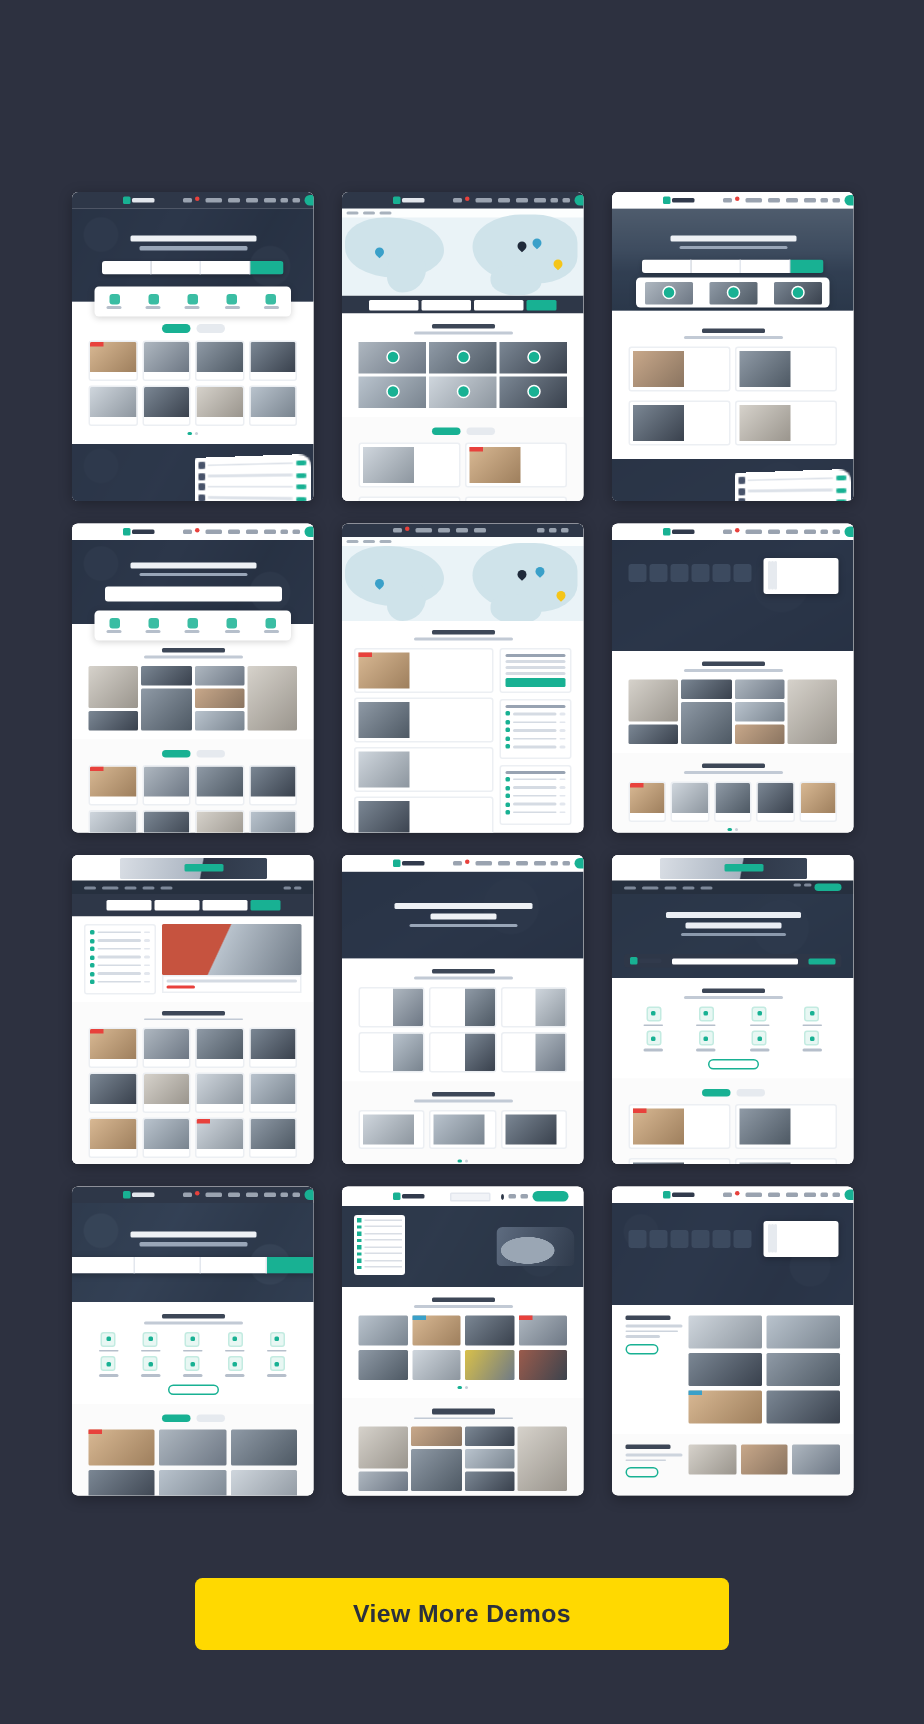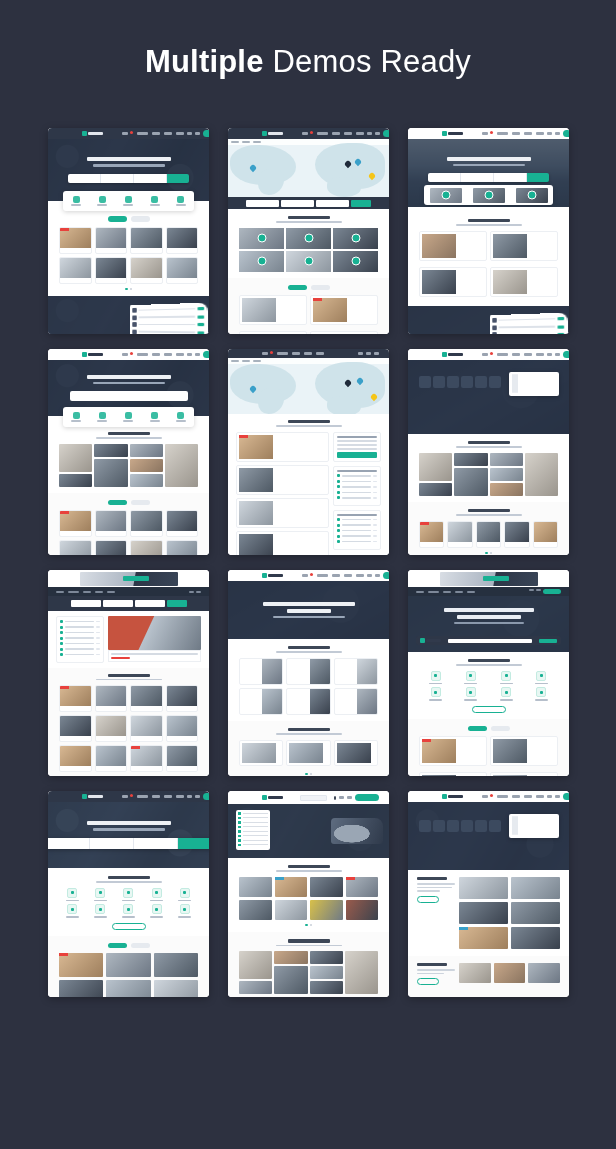--- a/index.html
+++ b/index.html
@@ -303,23 +303,20 @@
     color: #2b303d; font-size: 16.5px; font-weight: 700;
     letter-spacing: 0.3px; cursor: pointer;
     font-family: "Liberation Sans", sans-serif;
   }
 </style>
 </head>
 <body>
 
 <div class="page">
 
-  <div class="heading">
-    <span class="strong">Multiple</span><span> Demos Ready</span>
-  </div>
 
   <div class="demo-grid">
 
     <div class="demo-card">
 
       <div class="shell">
         <div class="mnav dark">
           <div class="mlogo">
               <span class="sq"></span>
               <span class="tx"></span>
@@ -1623,14 +1620,17 @@
               <div style="height:20px;border-radius:1px" class="im-a"></div>
               <div style="height:20px;border-radius:1px" class="im-b"></div>
             </div>
           </div>
         </div>
       </div>
     </div>
 
   </div>
 
+  <div class="cta-wrap">
+    <button class="cta-btn">View More Demos</button>
+  </div>
 
 </div>
 
 </body></html>

